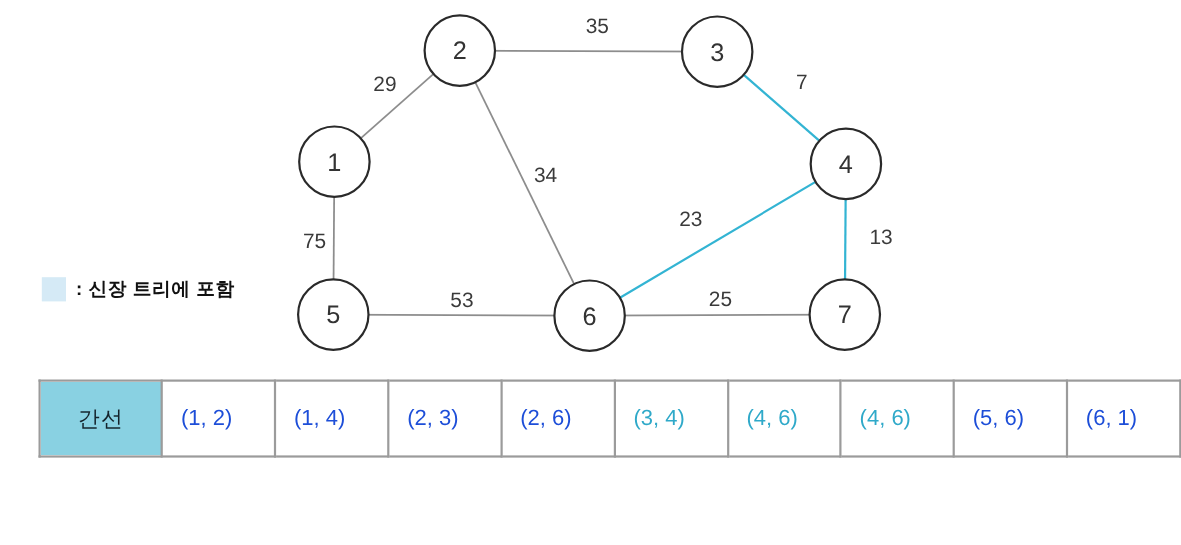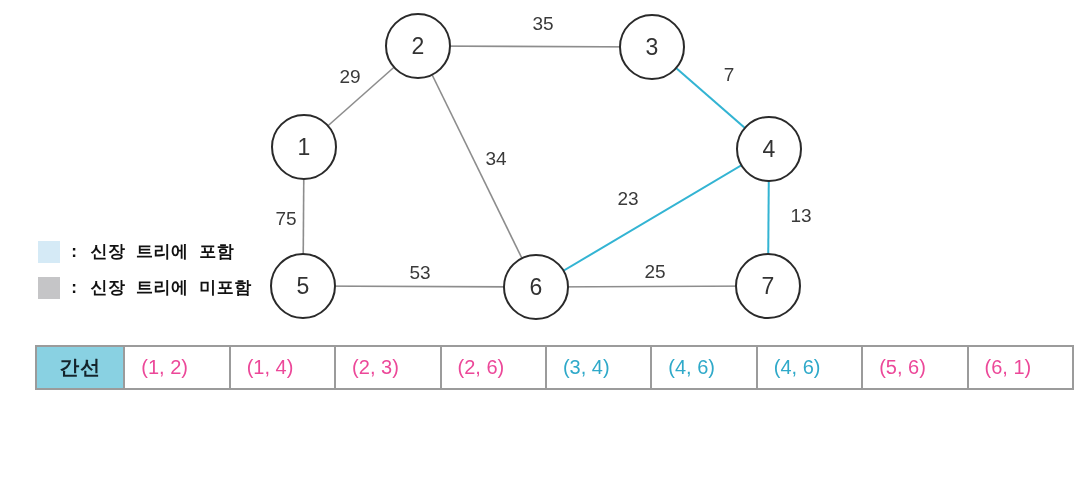--- a/index.html
+++ b/index.html
@@ -17,37 +17,37 @@
     font-family:"Liberation Sans", sans-serif;
   }
   .stage{position:absolute;inset:0;}
   #graph-svg{position:absolute;left:0;top:0;}
   #graph-svg line.edge-excluded{stroke:var(--edge-excluded);stroke-width:1.6;}
   #graph-svg line.edge-included{stroke:var(--edge-included);stroke-width:2;}
   #graph-svg circle.node{fill:#ffffff;stroke:#2a2a2a;stroke-width:2;}
   #graph-svg text{font-family:"Liberation Sans", sans-serif;}
   #graph-svg text.wlabel{font-size:19px;fill:#3a3a3a;text-anchor:middle;}
   #graph-svg text.nlabel{font-size:23px;fill:#333333;text-anchor:middle;}
-  .legend{position:absolute;left:38px;top:240px;display:flex;flex-direction:column;gap:13px;font-family:Liberation Mono, monospace;}
+  .legend{position:absolute;left:38px;top:251px;display:flex;flex-direction:column;gap:13px;}
   .legend-row{display:flex;align-items:center;gap:9px;}
   .swatch{width:22px;height:22px;display:inline-block;}
   .swatch-included{background:var(--swatch-included);}
   .swatch-excluded{background:var(--swatch-excluded);}
   .legend-label{font-size:17px;color:#111111;font-weight:600;letter-spacing:0.5px;}
   table.edge-table{
     position:absolute;left:35px;top:345px;border-collapse:collapse;table-layout:fixed;
   }
   table.edge-table td{
     width:100px;height:41px;border:2px solid var(--border);
-    font-size:20px;color:#ec4899;vertical-align:middle;
+    font-size:20px;color:#1d4ed8;vertical-align:middle;
     padding:0 0 0 16px;box-sizing:content-box;white-space:nowrap;overflow:hidden;
   }
   table.edge-table td.rowhead{
-    background:var(--header-bg);color:#14232b;font-weight:bold;
-    text-align:center;padding:0;letter-spacing:1px;
+    background:var(--header-bg);color:#14232b;font-weight:normal;
+    text-align:center;padding:13px;letter-spacing:1px;
   }
   table.edge-table td.hl{color:var(--cyan-text);}
 </style>
 </head>
 <body>
 
 <div class="stage">
 
   <svg id="graph-svg" width="1074" height="345" viewBox="0 0 1074 345">
       <line x1="304" y1="147" x2="418" y2="46" class="edge-excluded"></line>
@@ -82,24 +82,20 @@
       <text x="536" y="295" class="nlabel">6</text>
       <circle cx="768" cy="286" r="32" class="node"></circle>
       <text x="768" y="294" class="nlabel">7</text>
     </svg>
 
   <div class="legend">
     <div class="legend-row">
       <span class="swatch swatch-included"></span>
       <span class="legend-label">: 신장 트리에 포함</span>
     </div>
-    <div class="legend-row">
-      <span class="swatch swatch-excluded"></span>
-      <span class="legend-label">: 신장 트리에 미포함</span>
-    </div>
   </div>
 
   <table class="edge-table">
     <tbody>
       <tr id="row-edge">
         <td class="rowhead">간선</td>
       <td>(1, 2)</td>
           <td>(1, 4)</td>
           <td>(2, 3)</td>
           <td>(2, 6)</td>

